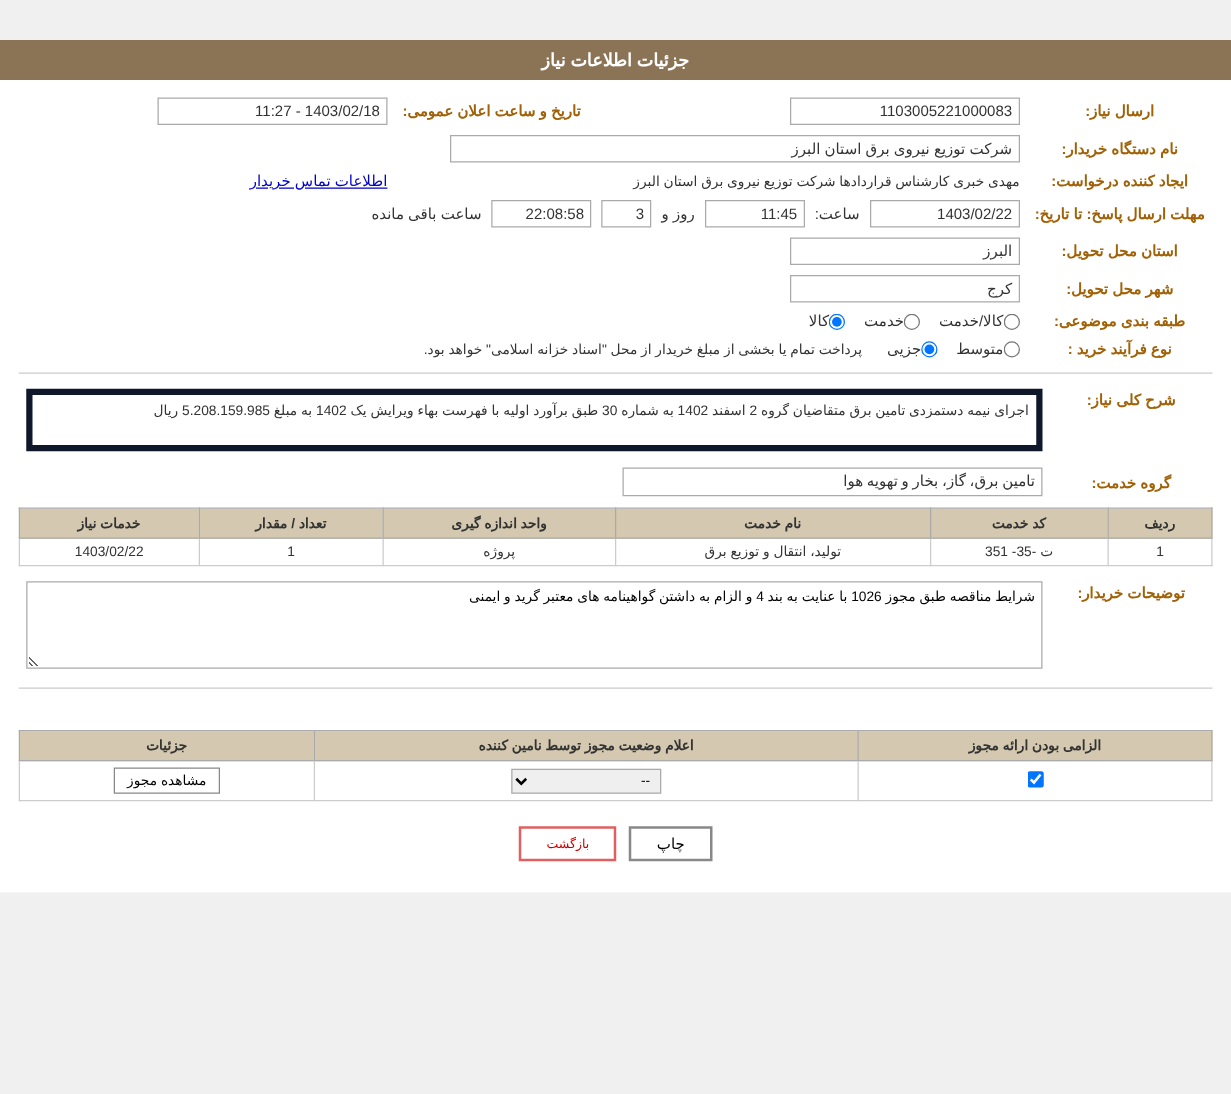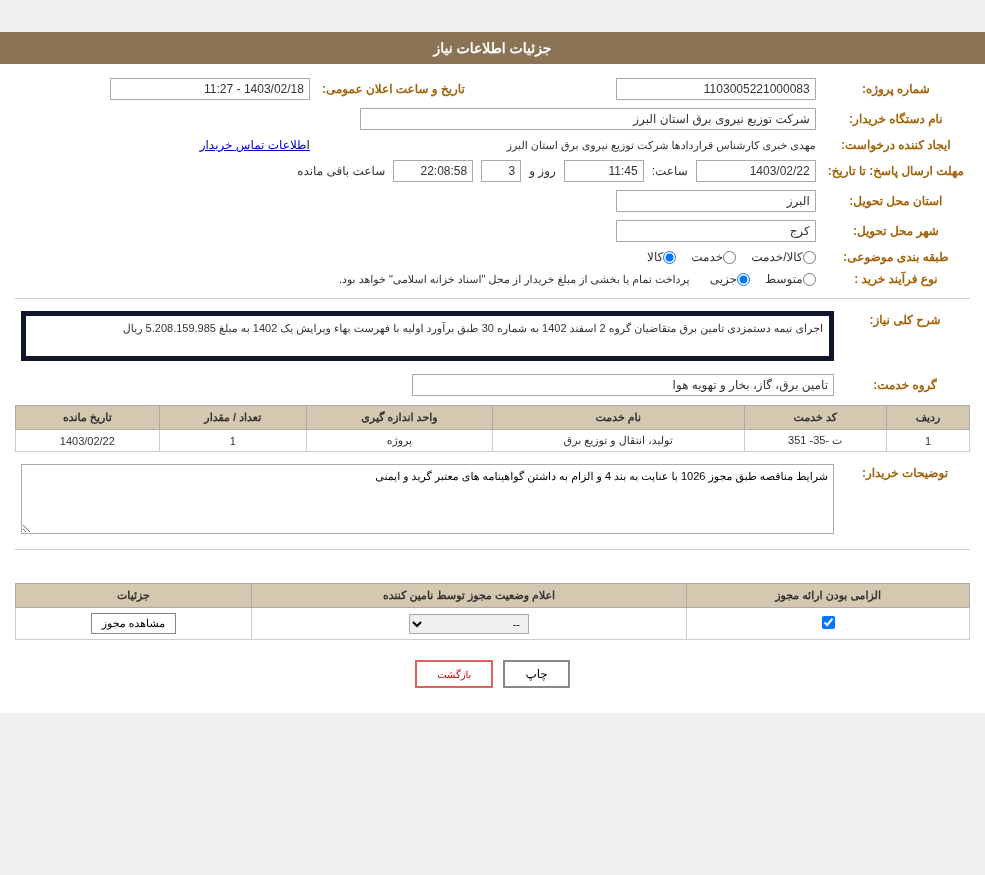--- a/index.html
+++ b/index.html
@@ -57,21 +57,21 @@
       text-align: right;
     }
     .input-box {
       border: 1px solid #aaa;
       background: #fff;
       padding: 3px 5px;
       min-height: 22px;
       display: inline-block;
     }
     .input-medium {
-      width: 200px;
+      width: 184px;
       margin-left: 13px;
     }
     .input-small {
       width: 120px;
     }
     .input-xsmall {
       width: 80px;
     }
     .link-blue {
       color: #0000cc;
@@ -210,21 +210,21 @@
   <div class="header-bar">
     <span>جزئیات اطلاعات نیاز</span>
   </div>
 
   <div class="main-content watermark">
 
     <table class="info-table">
       <tbody>
           <tr>
         <td class="label-cell">
-          <span>شماره پروژه:</span>
+          <span>ارسال نیاز:</span>
         </td>
         <td class="value-cell">
           <span class="input-box input-medium">1103005221000083</span>
         </td>
         <td style="width:50px;"></td>
         <td class="label-cell">
           <span>تاریخ و ساعت اعلان عمومی:</span>
         </td>
         <td class="value-cell">
           <span class="input-box input-medium">1403/02/18 - 11:27</span>
@@ -343,35 +343,35 @@
       </table>
 
 
     <table class="info-table">
       <tbody>
           <tr>
         <td class="label-cell">
           <span>گروه خدمت:</span>
         </td>
         <td>
-          <span class="input-box" style="width:422px;">تامین برق، گاز، بخار و تهویه هوا</span>
+          <span class="input-box" style="width:336px;font-family:Liberation Serif, serif;">تامین برق، گاز، بخار و تهویه هوا</span>
         </td>
       </tr>
     </tbody>
       </table>
 
     <table class="data-table">
       <thead>
         <tr>
           <th>ردیف</th>
           <th>کد خدمت</th>
           <th>نام خدمت</th>
           <th>واحد اندازه گیری</th>
           <th>تعداد / مقدار</th>
-          <th>تاریخ مانده</th>
+          <th>خدمات نیاز</th>
         </tr>
       </thead>
       <tbody id="services-tbody">
       <tr>
             <td>1</td>
             <td>ت -35- 351</td>
             <td>تولید، انتقال و توزیع برق</td>
             <td>پروژه</td>
             <td>1</td>
             <td>1403/02/22</td>

